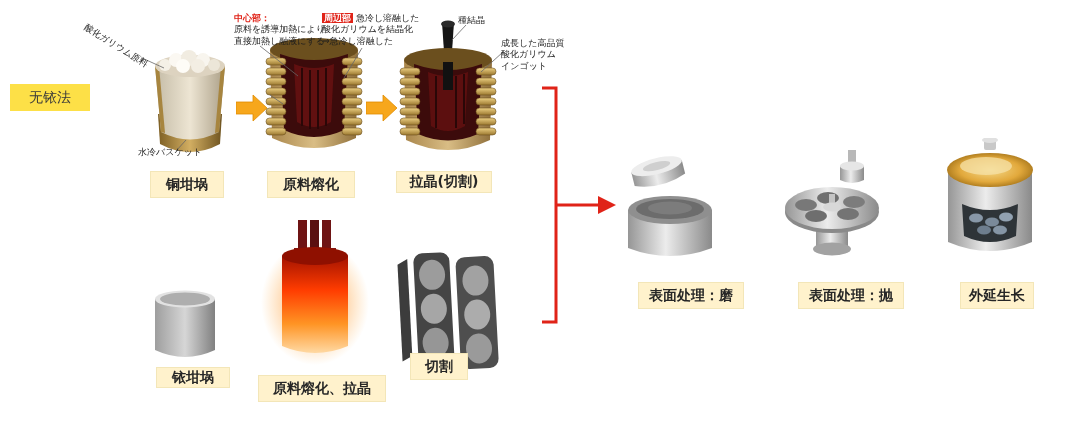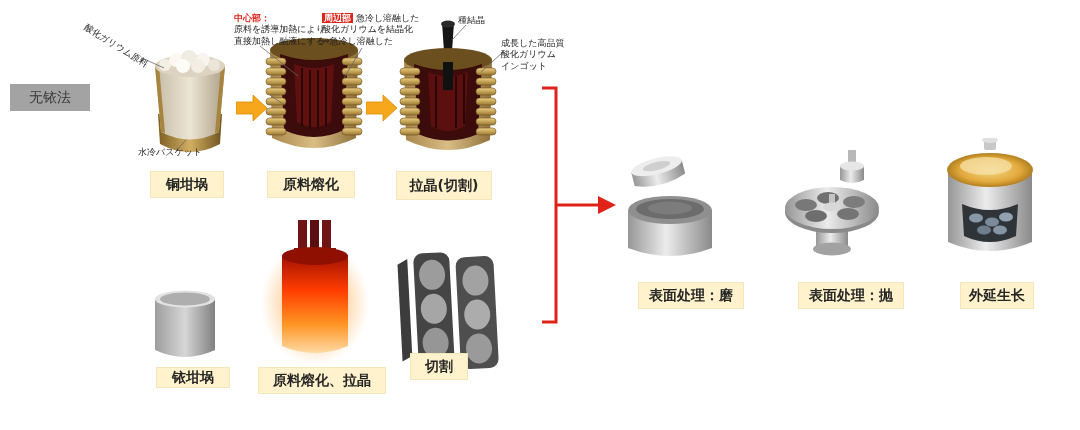--- a/index.html
+++ b/index.html
@@ -1,21 +1,21 @@
 <!DOCTYPE html>
 <html><head>
 <meta charset="utf-8">
 <style>
   * { margin:0; padding:0; box-sizing:border-box; }
   html,body { background:#fff; }
   body { font-family:"DejaVu Sans","Liberation Sans",sans-serif; color:#222; }
   .canvas { position:relative; width:1080px; height:430px; background:#fff; overflow:hidden; }
   .abs { position:absolute; }
   .method-label {
-    background:#a3a3a3; color:#3a3a3a; font-size:14px;
+    background:#fde047; color:#3a3a3a; font-size:14px;
     display:flex; align-items:center; justify-content:center; z-index:4;text-align:center;
   }
   .step-label {
     background:#fff2cc; color:#262626; font-size:14px; font-weight:bold;
     display:flex; align-items:center; justify-content:center; z-index:4;
     border:1px solid #f3e6b8;
   }
   .ann { font-size:9px; color:#1d1d1d; line-height:1.25; z-index:6; }
   .ann .red { color:#e02318; font-weight:bold; }
   .peri-head { background:#e02318; color:#ffffff; font-weight:bold; padding:0 2px; }
@@ -152,21 +152,21 @@
     <rect x="78" y="58" width="20" height="7" rx="3.5" fill="url(#gCoil)" stroke="#6b4f1e" stroke-width="0.6"></rect>
     <rect x="78" y="68" width="20" height="7" rx="3.5" fill="url(#gCoil)" stroke="#6b4f1e" stroke-width="0.6"></rect>
     <rect x="78" y="78" width="20" height="7" rx="3.5" fill="url(#gCoil)" stroke="#6b4f1e" stroke-width="0.6"></rect>
     <rect x="78" y="88" width="20" height="7" rx="3.5" fill="url(#gCoil)" stroke="#6b4f1e" stroke-width="0.6"></rect>
     <rect x="78" y="98" width="20" height="7" rx="3.5" fill="url(#gCoil)" stroke="#6b4f1e" stroke-width="0.6"></rect>
     <rect x="78" y="108" width="20" height="7" rx="3.5" fill="url(#gCoil)" stroke="#6b4f1e" stroke-width="0.6"></rect>
   </svg>
 
   <div class="abs step-label" style="left:150px; top:171px; width:74px; height:27px">铜坩埚</div>
   <div class="abs step-label" style="left:267px; top:171px; width:88px; height:27px">原料熔化</div>
-  <div class="abs step-label" style="left:396px; top:171px; width:96px; height:29px">拉晶(切割)</div>
+  <div class="abs step-label" style="left:396px; top:171px; width:96px; height:22px">拉晶(切割)</div>
 
   <div class="abs ann" style="left:88px; top:22px; white-space:nowrap; transform:rotate(32deg); transform-origin:left top">酸化ガリウム原料</div>
 
   <div class="abs ann" style="left:234px; top:13px; width:102px">
     <span class="red">中心部：</span><br>
     <span>原料を誘導加熱により</span><br>
     <span>直接加熱し融液にする</span>
   </div>
 
   <div class="abs ann" style="left:322px; top:13px; width:114px">
@@ -223,21 +223,21 @@
       <ellipse cx="38" cy="58" rx="13" ry="15" fill="#a6a6a6"></ellipse>
       <ellipse cx="38" cy="92" rx="13" ry="15" fill="#969696"></ellipse>
       <rect x="62" y="8" width="38" height="112" rx="9" fill="#4e4e4e"></rect>
       <ellipse cx="81" cy="32" rx="13" ry="15" fill="#a2a2a2"></ellipse>
       <ellipse cx="81" cy="66" rx="13" ry="15" fill="#acacac"></ellipse>
       <ellipse cx="81" cy="100" rx="13" ry="15" fill="#9a9a9a"></ellipse>
     </g>
   </svg>
 
   <div class="abs step-label" style="left:156px; top:367px; width:74px; height:21px">铱坩埚</div>
-  <div class="abs step-label" style="left:258px; top:367px; width:128px; height:27px">原料熔化、拉晶</div>
+  <div class="abs step-label" style="left:258px; top:375px; width:128px; height:27px">原料熔化、拉晶</div>
   <div class="abs step-label" style="left:410px; top:353px; width:58px; height:27px">切割</div>
 
   <svg class="abs" style="left:538px; top:86px; z-index:2" width="80" height="240" viewBox="0 0 80 240">
     <path d="M4,2 L18,2 L18,236 L4,236" stroke="#e02318" stroke-width="3" fill="none"></path>
     <path d="M18,119 L62,119" stroke="#e02318" stroke-width="3" fill="none"></path>
     <path d="M60,110 L78,119 L60,128 Z" fill="#e02318"></path>
   </svg>
 
   <svg class="abs img" style="left:622px; top:148px" width="96" height="120" viewBox="0 0 96 120">
     <g transform="rotate(-14 36 24)">

